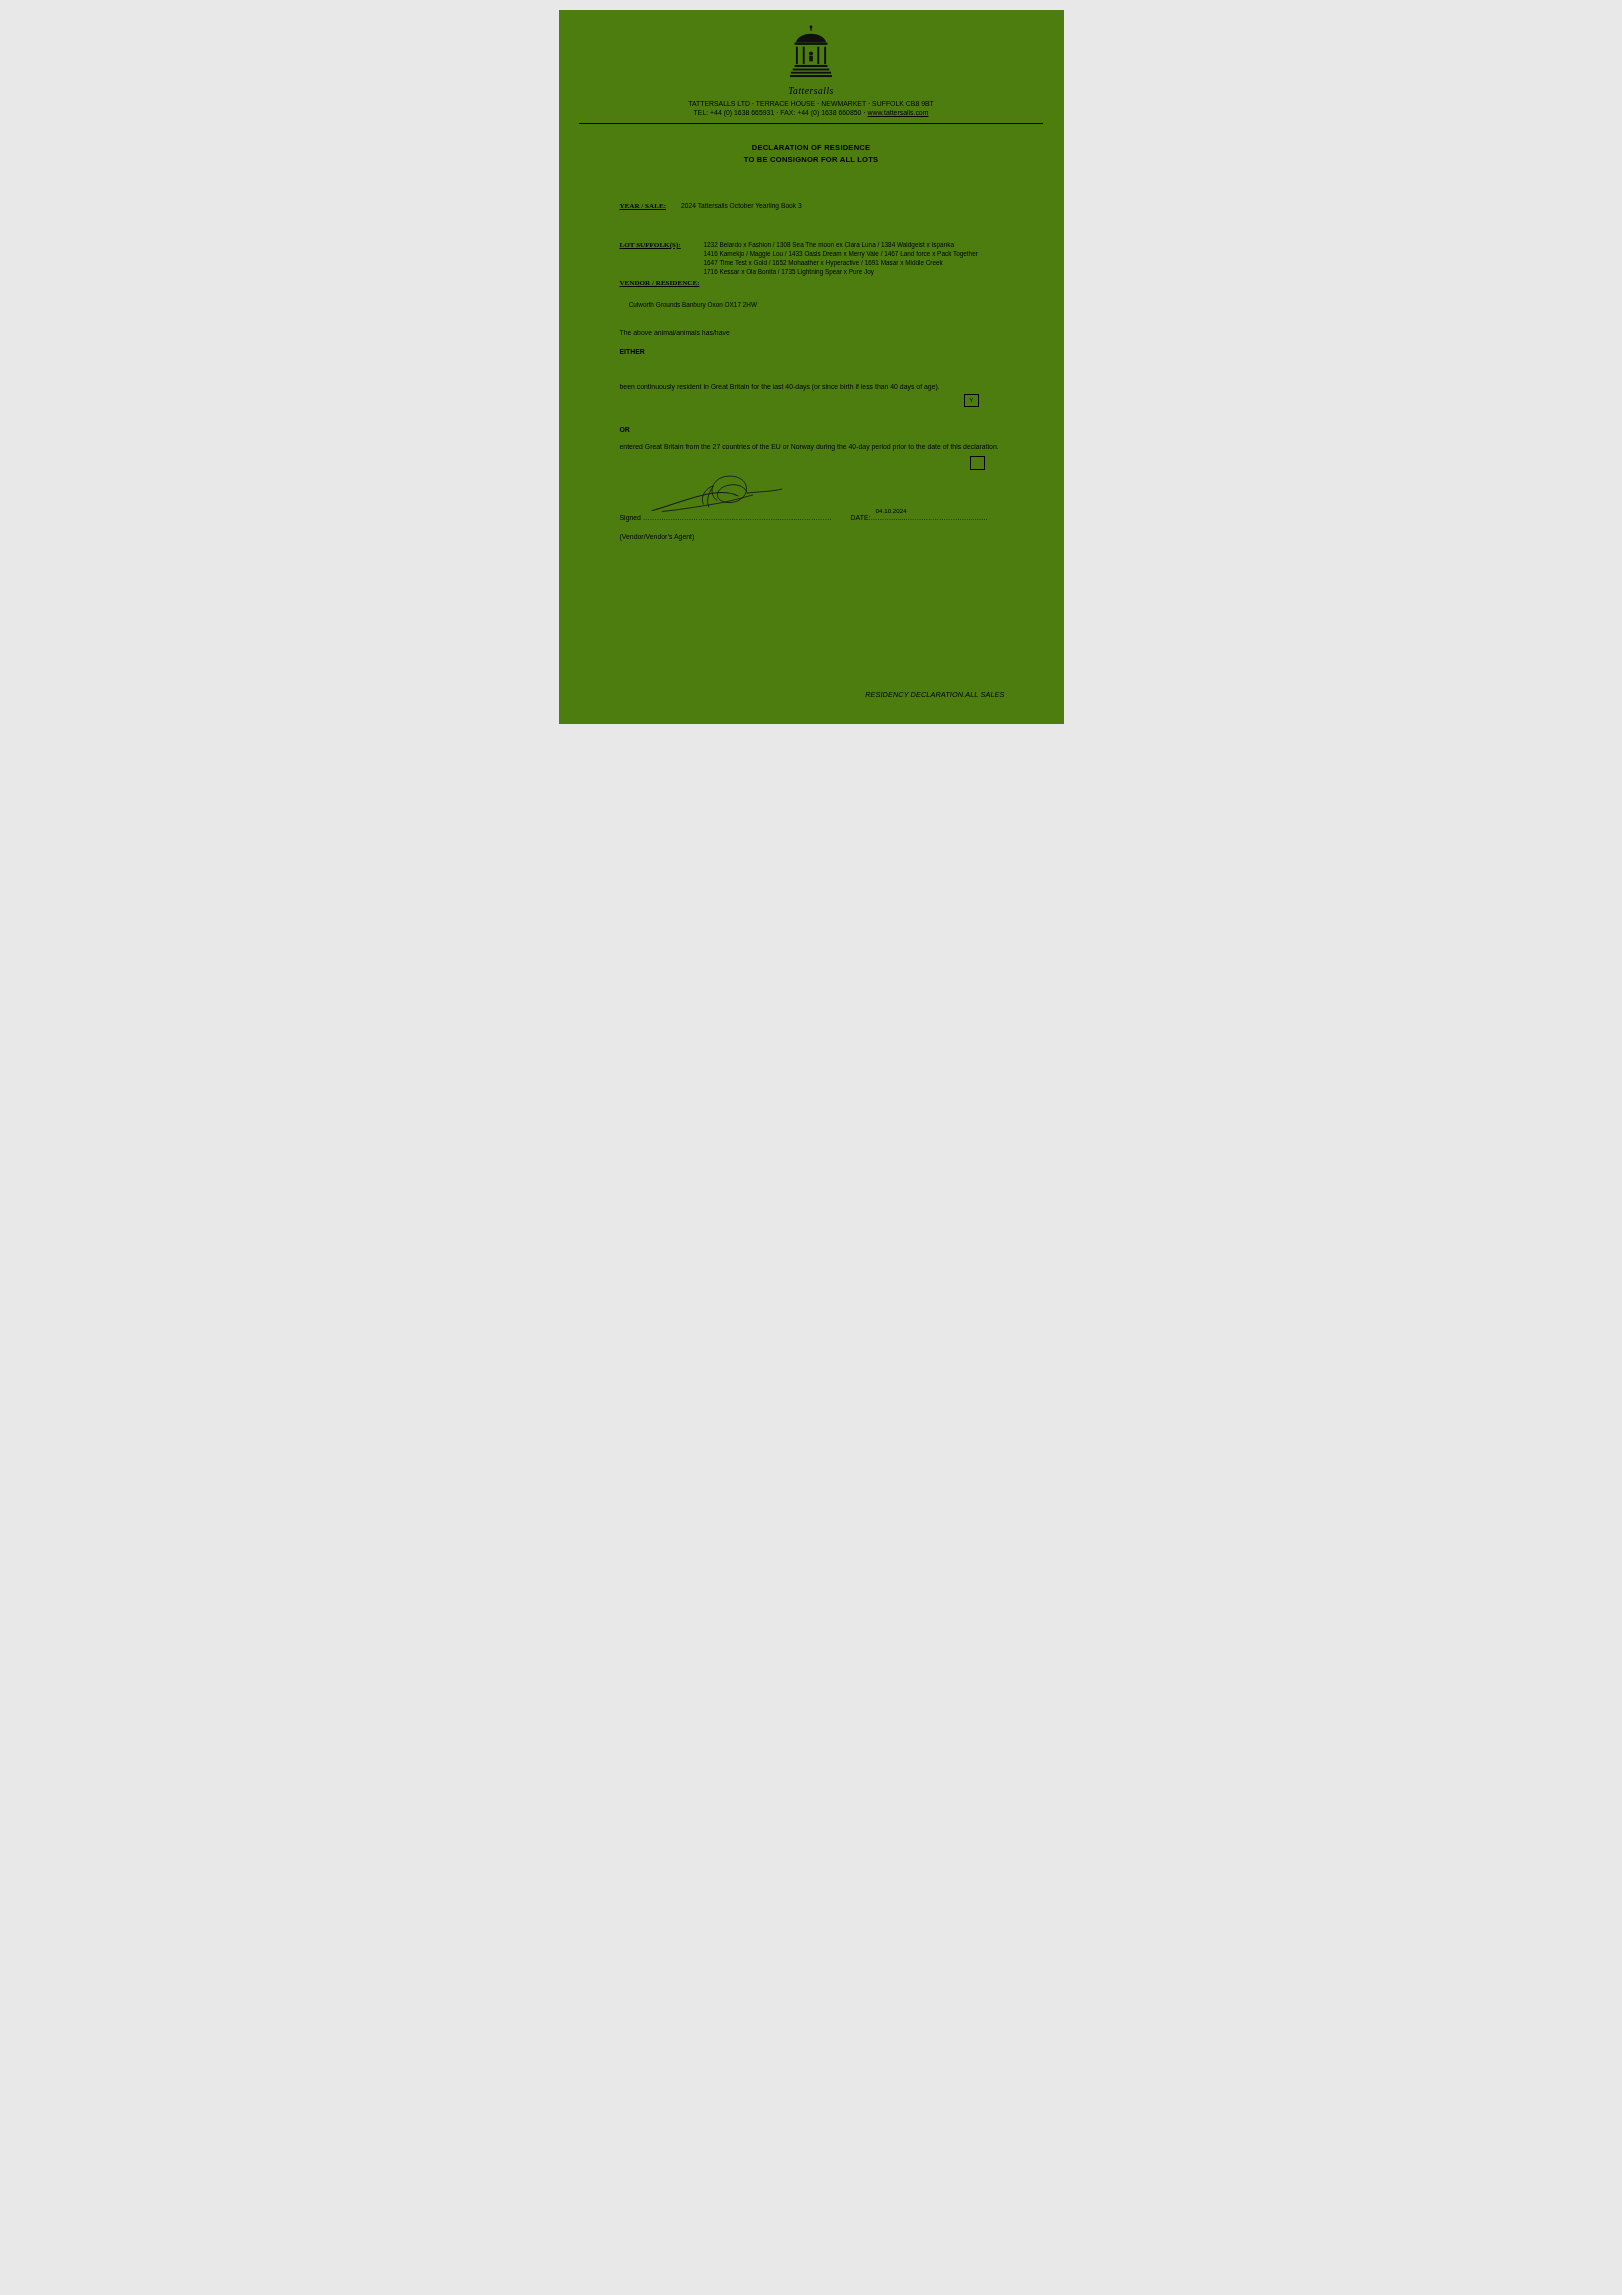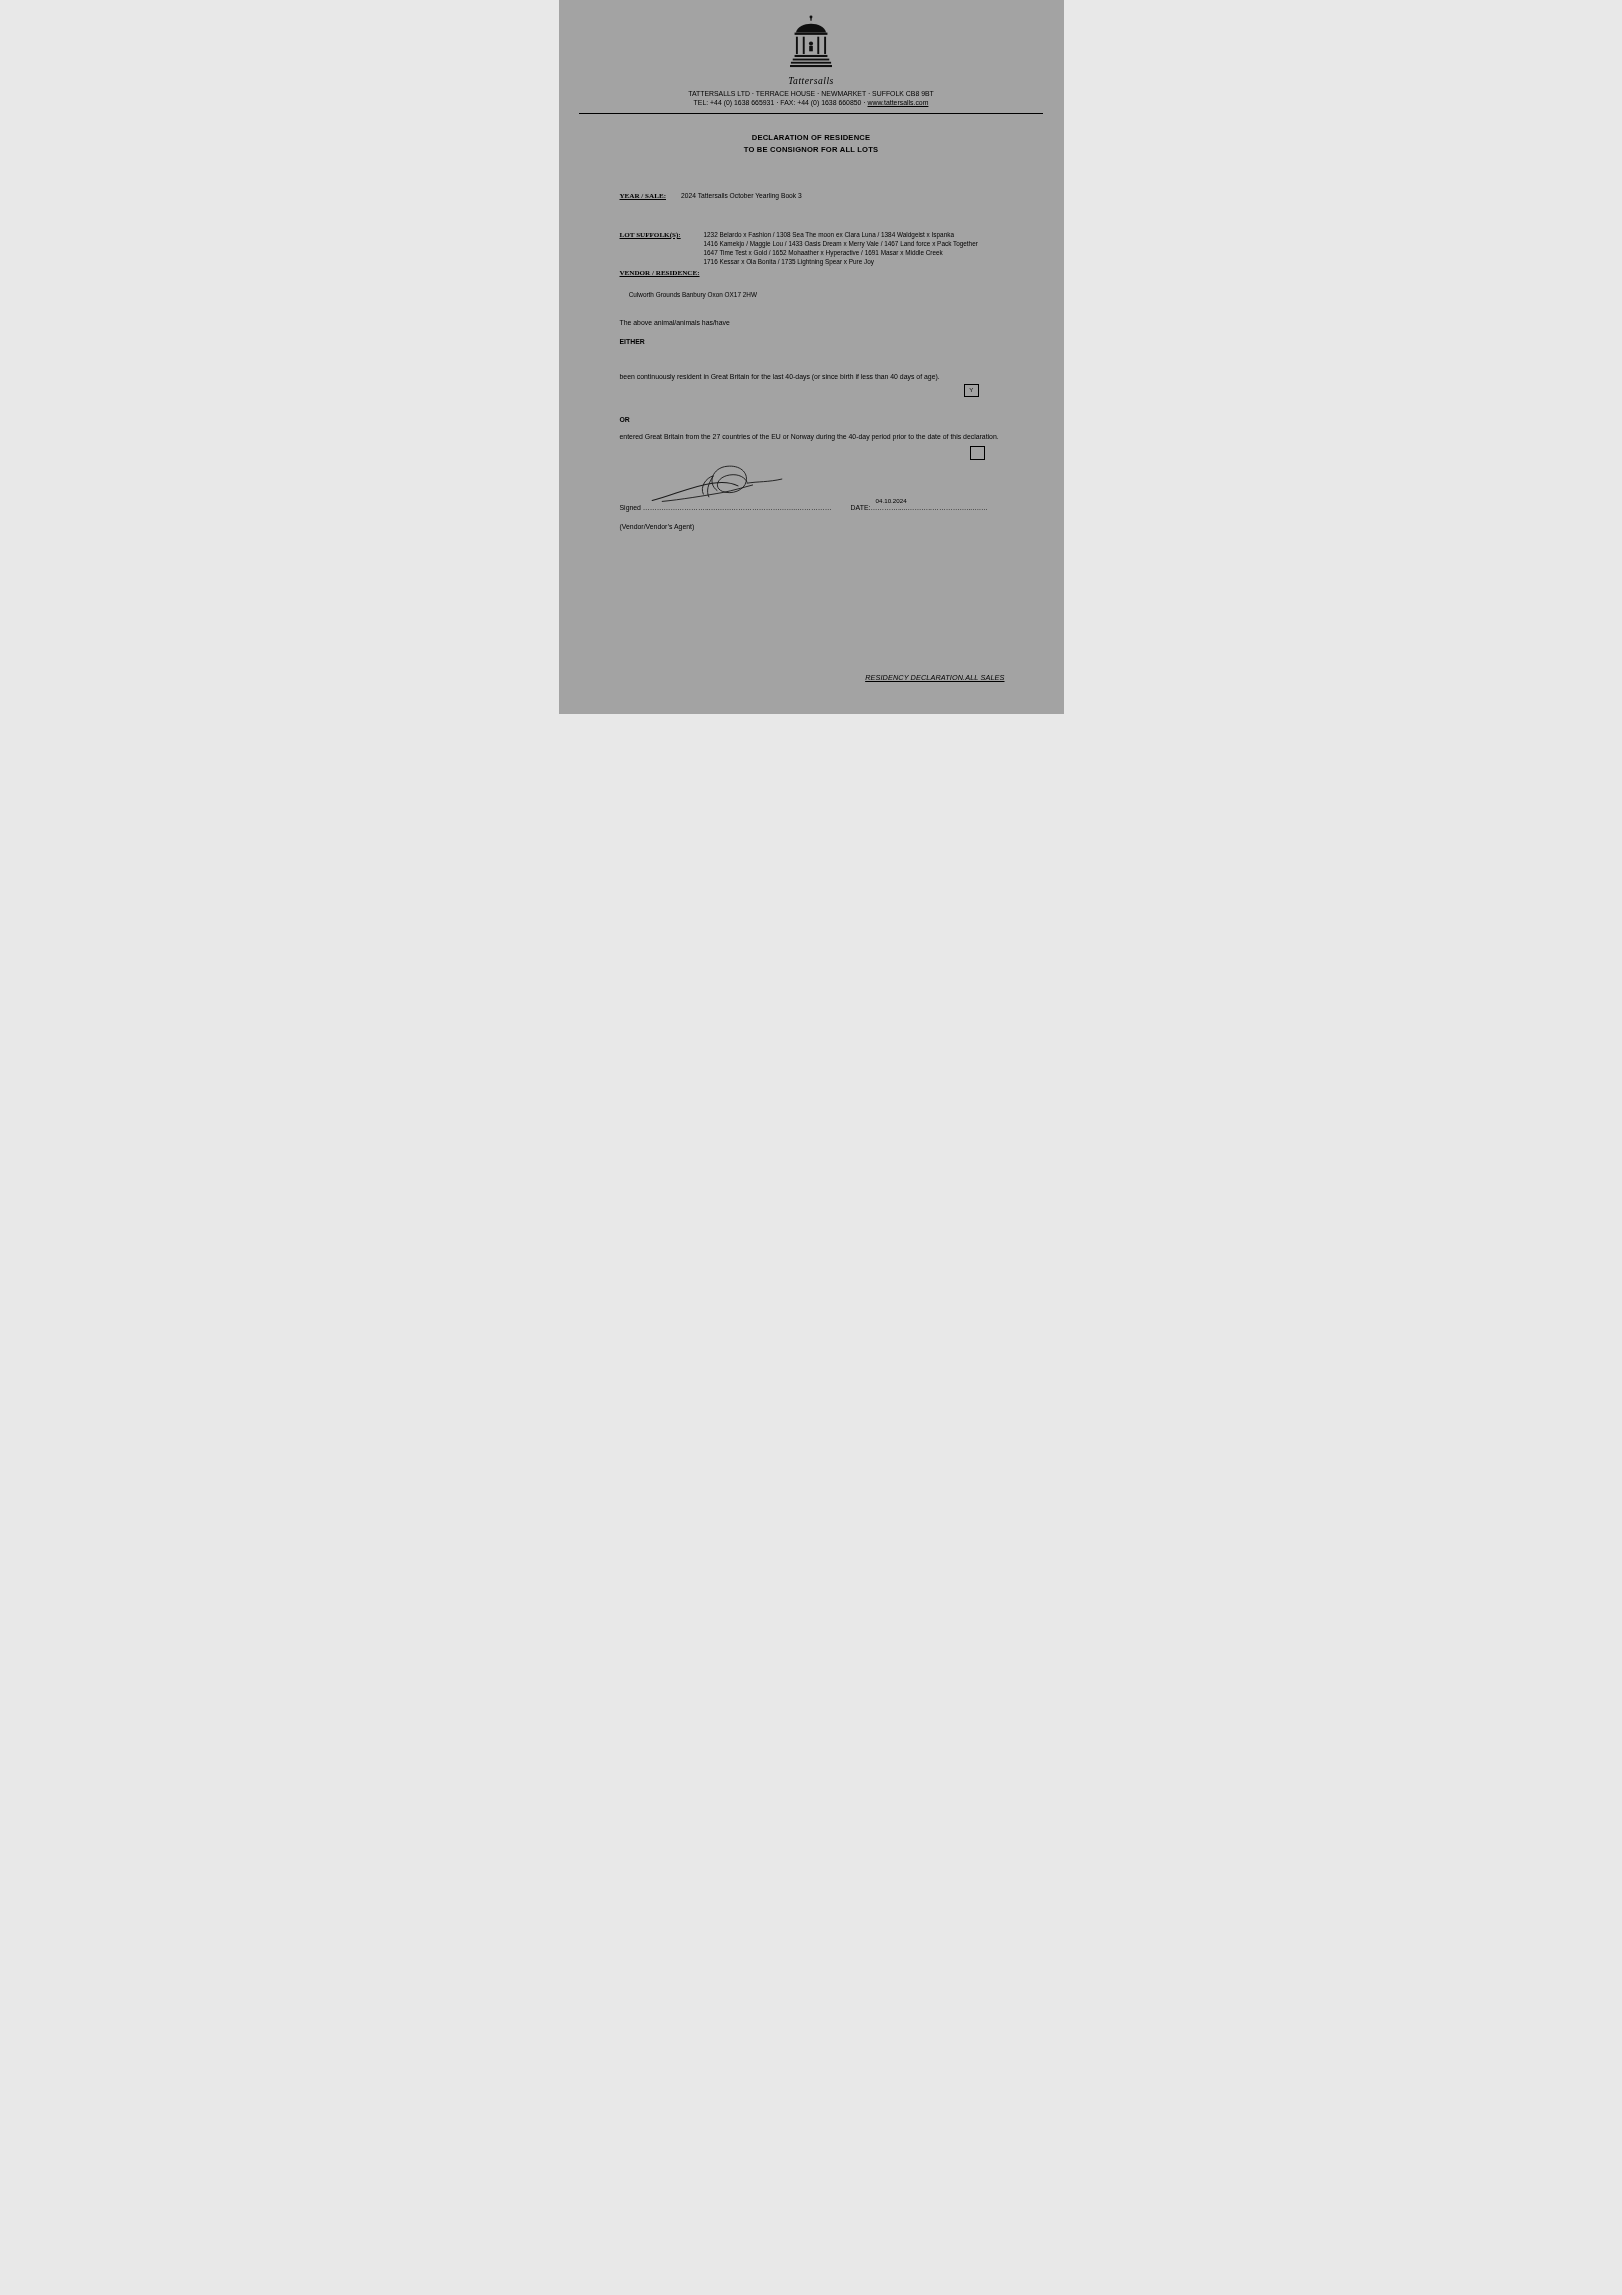--- a/index.html
+++ b/index.html
@@ -1,21 +1,21 @@
 <!DOCTYPE html>
 <html style="font-size:7.3px"><head>
 <meta charset="utf-8">
 <style>
   * { box-sizing: border-box; }
   html, body { margin: 0; padding: 0; background: #e8e8e8; }
   .page {
     width: 505px;
     height: 714px;
-    margin: 0 auto;
-    background: #a3a3a3;
+    margin: 10px auto;
+    background: #4d7c0f;
     position: relative;
     font-family: "Liberation Sans", sans-serif;
     color: #000;
     overflow: hidden;
   }
   
   .header { text-align: center; padding-top: 13.8px; }
   .logo { display: block; margin: 0 auto; }
   .brand {
     font-family: "Liberation Serif", serif;
@@ -68,22 +68,22 @@
   .signed-label { white-space: nowrap; }
   .date-wrap { position: relative; margin-left: 19px; white-space: nowrap; }
   .date-value {
     position: absolute; left: 25px; top: -6.4px;
     font-size: 6.2px;
   }
   .agent-note { font-size: 6.9px; margin-top: 12.4px; }
 
   
   .footer {
-    position: absolute; right: 59px; bottom: 32px;
-    font-style: italic; font-size: 7.3px; letter-spacing: 0.1px; text-decoration: underline;
+    position: absolute; right: 59px; bottom: 25px;
+    font-style: italic; font-size: 7.3px; letter-spacing: 0.1px;
   }
 </style>
 </head>
 <body>
 
 <div class="page">
 
   <div class="header">
     <svg class="logo" width="42" height="60" viewBox="0 0 92 130" aria-hidden="true">
       <circle cx="46" cy="6" r="3.2" fill="#101010"></circle>

